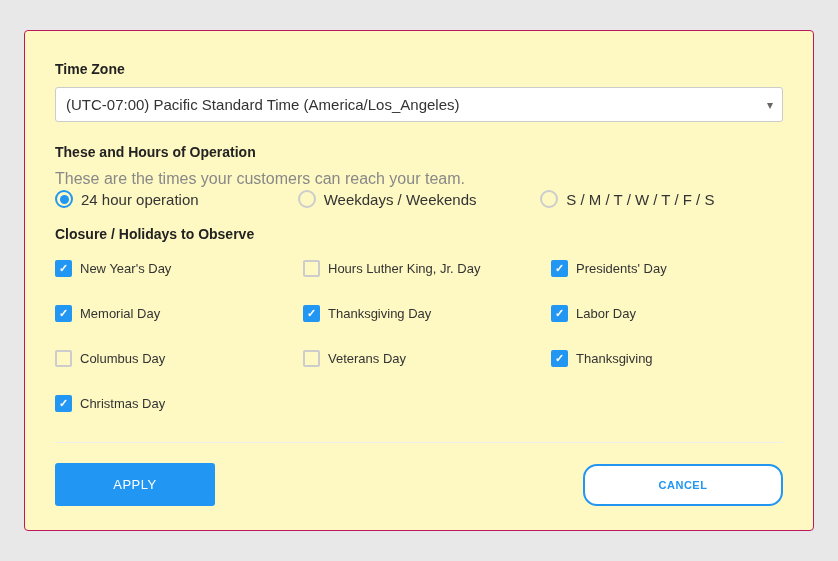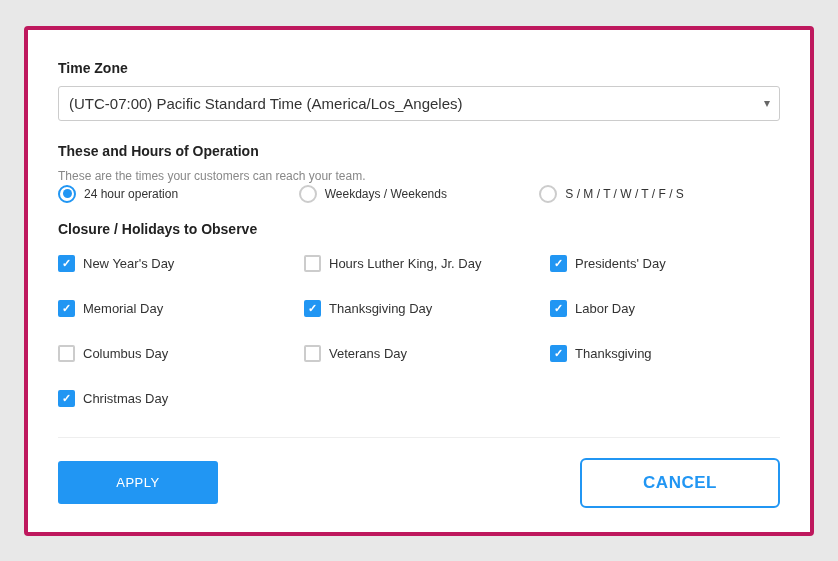--- a/index.html
+++ b/index.html
@@ -5,22 +5,22 @@
     * { box-sizing: border-box; margin: 0; padding: 0; }
     body {
       background: #e8e8e8;
       display: flex;
       justify-content: center;
       align-items: center;
       min-height: 561px;
       font-family: -apple-system, BlinkMacSystemFont, 'Segoe UI', Arial, sans-serif;
     }
     .dialog {
-      background: #ffffff;
-      border: 4px solid #be185d;
+      background: #fef9c3;
+      border: 1px solid #be185d;
       border-radius: 4px;
       width: 790px;
       padding: 30px 30px 24px 30px;
     }
     .section-title {
       font-size: 14px;
       font-weight: 700;
       color: #222;
       margin-bottom: 10px;
     }
@@ -46,21 +46,21 @@
       top: 50%;
       transform: translateY(-50%);
       pointer-events: none;
       color: #666;
       font-size: 12px;
     }
     .days-hours-section {
       margin-bottom: 18px;
     }
     .section-desc {
-      font-size: 12px;
+      font-size: 16px;
       color: #888;
       margin-bottom: 2px;
     }
     .radio-group {
       display: flex;
       align-items: center;
       gap: 0;
     }
     .radio-option {
       display: flex;
@@ -83,21 +83,21 @@
       border-color: #2196F3;
     }
     .radio-circle.checked::after {
       content: '';
       width: 9px;
       height: 9px;
       border-radius: 50%;
       background: #2196F3;
     }
     .radio-label {
-      font-size: 12px;
+      font-size: 15px;
       color: #333;
     }
     .holidays-section {
       margin-bottom: 24px;
     }
     .holidays-grid {
       display: grid;
       grid-template-columns: 1fr 1fr 1fr;
       gap: 16px;
       margin-top: 12px;
@@ -149,23 +149,23 @@
       font-size: 13px;
       font-weight: 400;
       letter-spacing: 0.5px;
       cursor: pointer;
       min-width: 160px;
     }
     .btn-cancel {
       background: #fff;
       color: #2196F3;
       border: 2px solid #2196F3;
-      border-radius: 6px;
+      border-radius: 14px;
       padding: 13px 40px;
-      font-size: 17px;
+      font-size: 11px;
       font-weight: 700;
       letter-spacing: 0.5px;
       cursor: pointer;
       min-width: 200px;
     }
     .divider {
       border: none;
       border-top: 1px solid #eee;
       margin: 24px 0 20px 0;
     }

